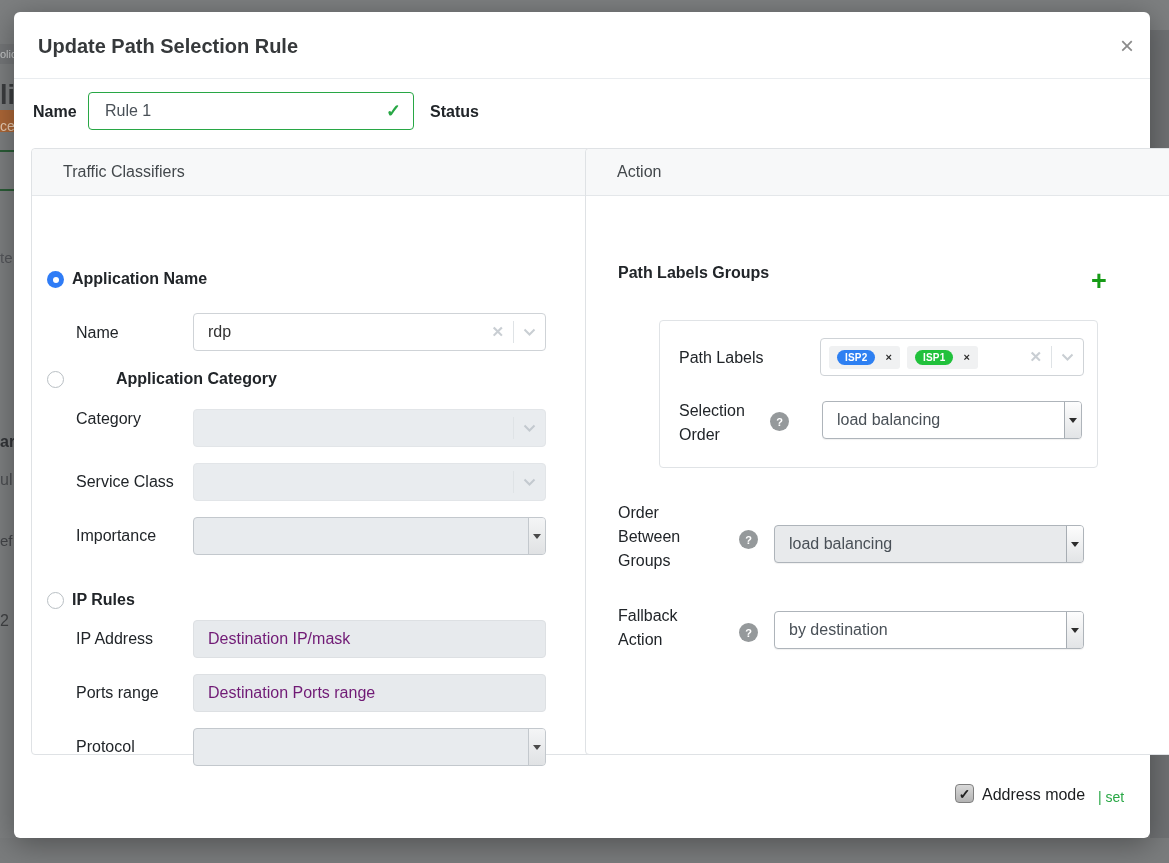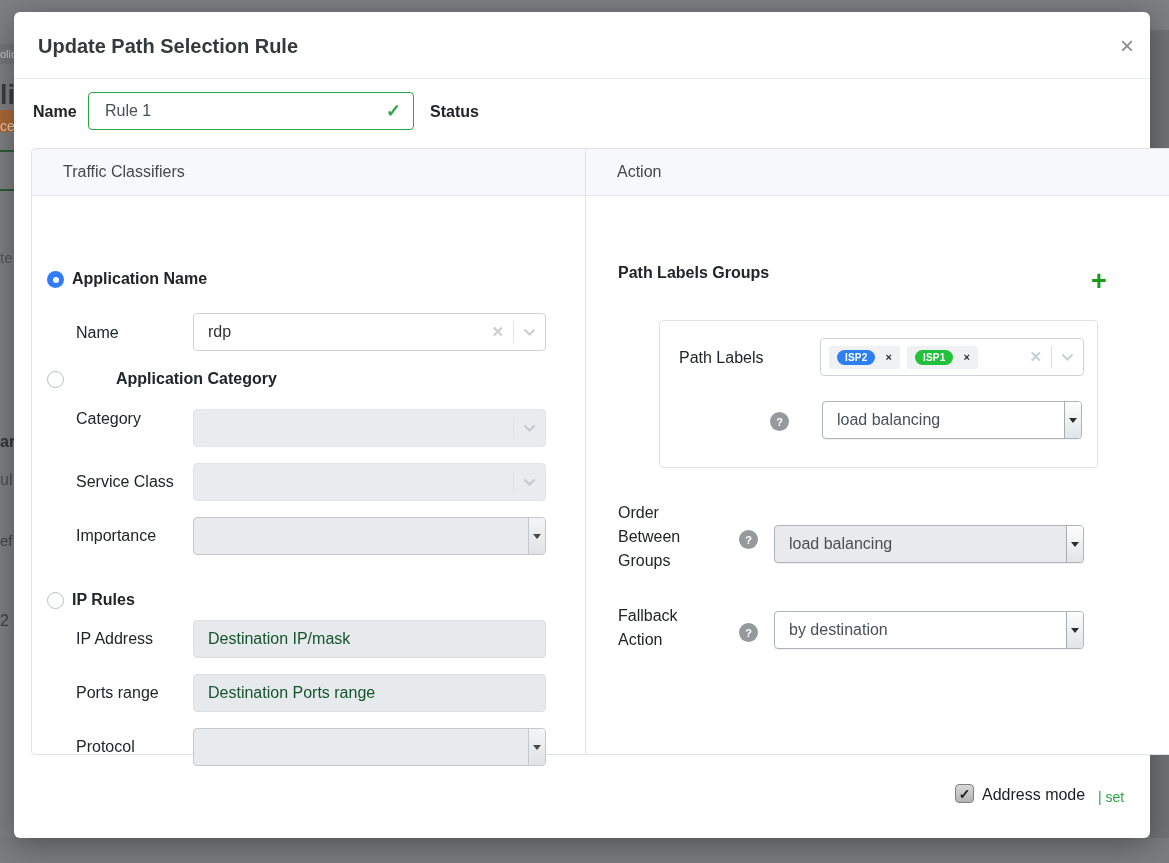--- a/index.html
+++ b/index.html
@@ -63,21 +63,21 @@
   .combo { position:absolute; height:38px; border:1px solid #cfd3d7; border-radius:4px; background:#fff;
     display:flex; align-items:center; }
   .combo .val { flex:1; padding:0 14px; font-size:16px; color:#333; overflow:hidden; white-space:nowrap; }
   .combo .clear { color:#c9ced3; font-size:15px; font-weight:bold; padding:0 9px; cursor:pointer; }
   .combo .sep { width:1px; height:22px; background:#dfe3e6; }
   .combo .chev { padding:0 9px; display:flex; align-items:center; cursor:pointer; }
   .combo.dis { background:#e9ecef; border-color:#e2e5e8; }
 
   
   .dinput { position:absolute; height:38px; background:#e7eaed; border:1px solid #dde0e3; border-radius:4px;
-    display:flex; align-items:center; padding:0 14px; font-size:16px; color:#14532d; }
+    display:flex; align-items:center; padding:0 14px; font-size:16px; color:#701a75; }
 
   
   .radio { position:absolute; width:17px; height:17px; border-radius:50%; background:#fff; border:1.5px solid #b9bfc4; cursor:pointer; }
   .radio.sel { background:#2f7cf6; border:none; display:flex; align-items:center; justify-content:center; }
   .radio.sel .dot { width:6px; height:6px; border-radius:50%; background:#fff; }
 
   
   .card { position:absolute; top:136px; width:634px; height:607px; background:#fff;
     border:1px solid #dfe2e5; border-radius:4px; }
   .card-left { left:17px; }
@@ -238,20 +238,21 @@
           </div>
           <span class="clear">✕</span>
           <span class="sep"></span>
           <span class="chev">
             <svg class="chev-svg" width="13" height="8" viewBox="0 0 13 8">
                 <path d="M1.5 1.5 L6.5 6.5 L11.5 1.5" stroke="#c9ced3" stroke-width="2" fill="none"></path>
               </svg>
           </span>
         </div>
 
+        <div class="wrap-lbl" style="left:19px; top:78px; width:85px;">Selection Order</div>
         <div class="help" style="left:110px; top:91px;">?</div>
         <div class="nsel" style="left:162px; top:80px; width:260px;">
           <div class="txt">load balancing</div>
           <div class="btn">
               <div class="tri"></div>
             </div>
         </div>
       </div>
 
       <div class="wrap-lbl" style="left:32px; top:305px; width:75px;">Order Between Groups</div>

